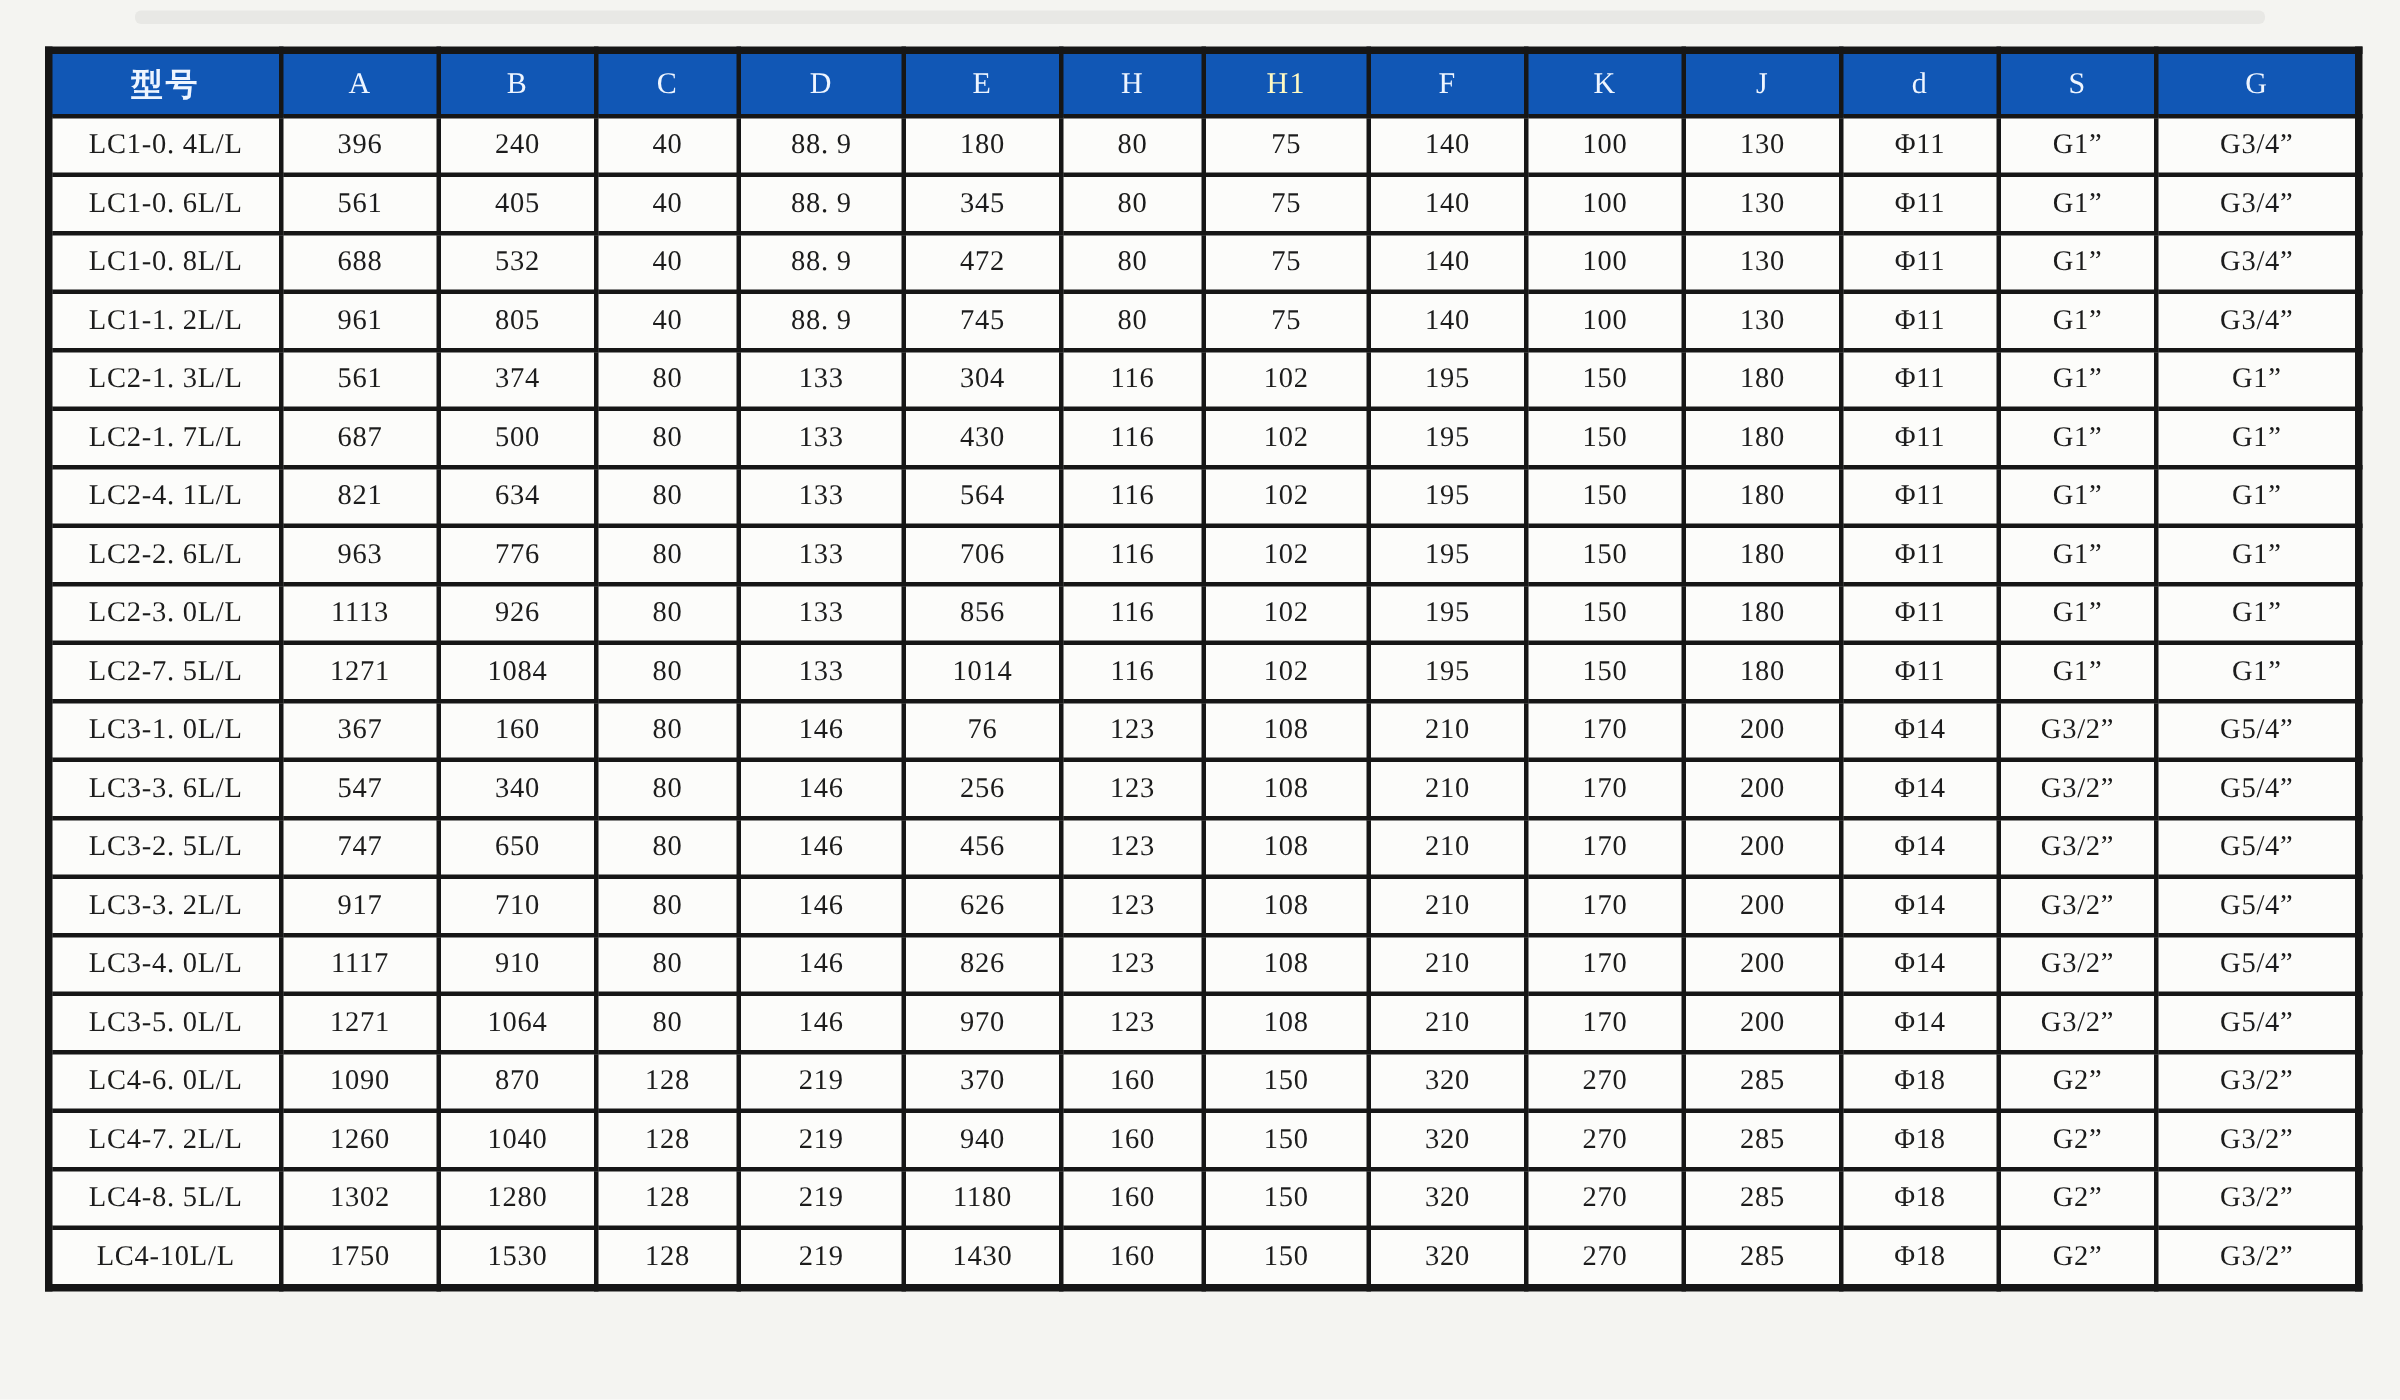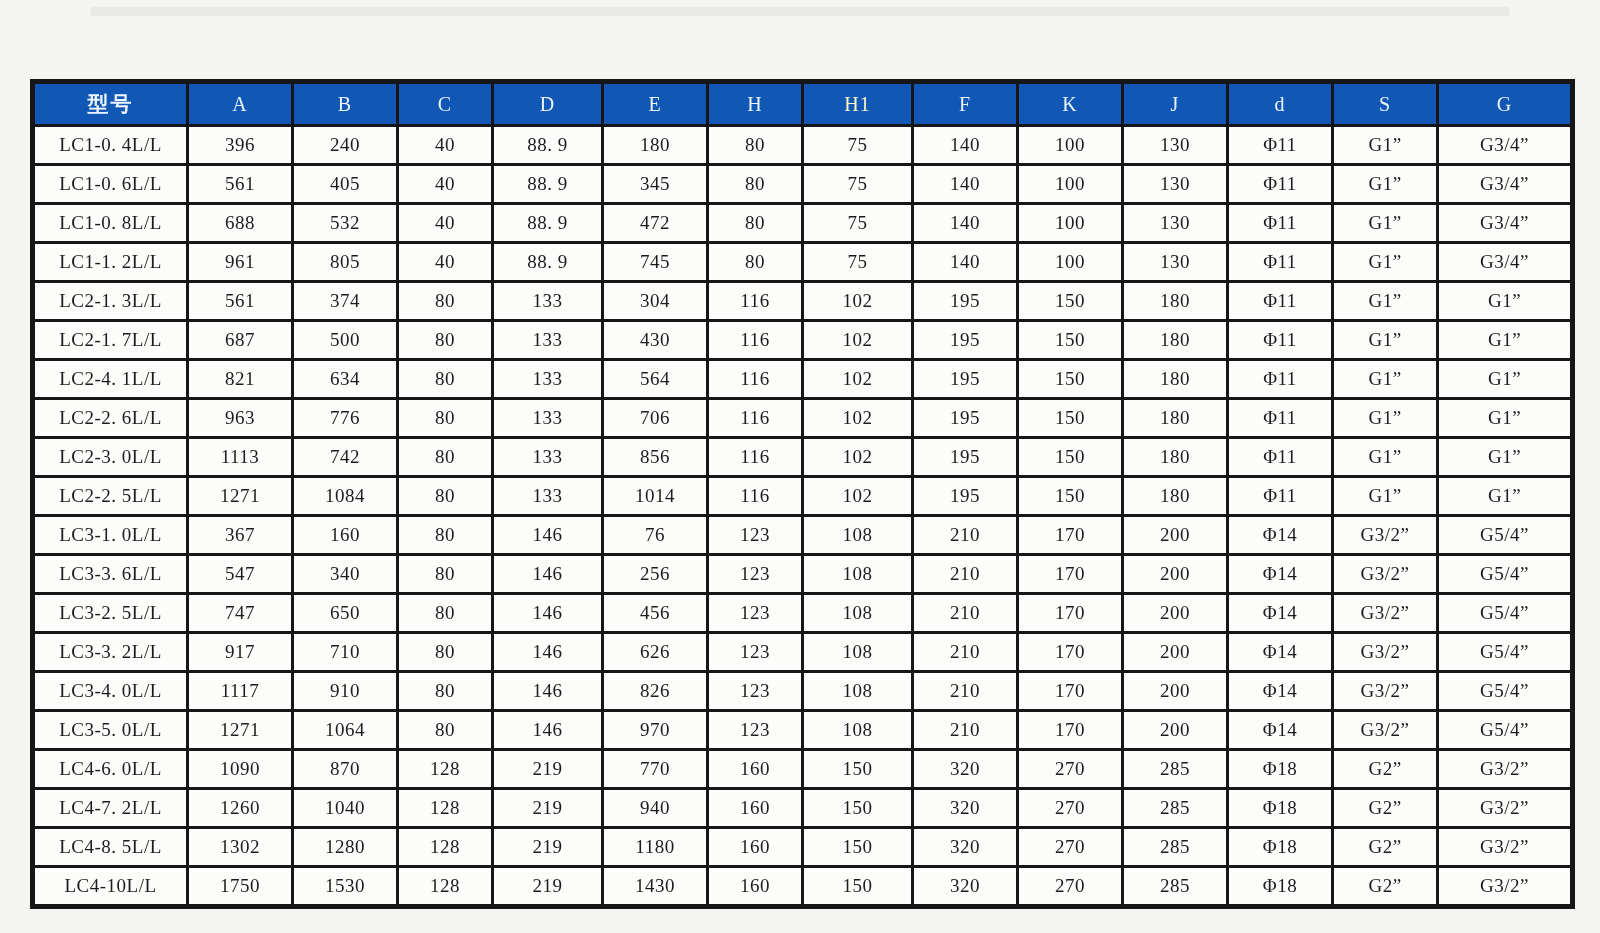--- a/index.html
+++ b/index.html
@@ -22,21 +22,20 @@
     width: 1420px;
     height: 9px;
     background: #e3e3df;
     opacity: 0.7;
     border-radius: 4px;
   }
   .table-wrap {
     position: absolute;
     left: 30px;
     top: 31px;
-    margin-top: 48px;
   }
   table.spec-table {
     border-collapse: collapse;
     table-layout: fixed;
     width: 1540px;
     background: #fdfdfb;
     border: 5px solid #161616;
   }
   table.spec-table th {
     border: 3px solid #161616;
@@ -231,35 +230,35 @@
           <td>195</td>
           <td>150</td>
           <td>180</td>
           <td>Φ11</td>
           <td>G1”</td>
           <td>G1”</td>
         </tr>
         <tr>
           <td>LC2-3. 0L/L</td>
           <td>1113</td>
-          <td>742</td>
+          <td>926</td>
           <td>80</td>
           <td>133</td>
           <td>856</td>
           <td>116</td>
           <td>102</td>
           <td>195</td>
           <td>150</td>
           <td>180</td>
           <td>Φ11</td>
           <td>G1”</td>
           <td>G1”</td>
         </tr>
         <tr>
-          <td>LC2-2. 5L/L</td>
+          <td>LC2-7. 5L/L</td>
           <td>1271</td>
           <td>1084</td>
           <td>80</td>
           <td>133</td>
           <td>1014</td>
           <td>116</td>
           <td>102</td>
           <td>195</td>
           <td>150</td>
           <td>180</td>
@@ -362,21 +361,21 @@
           <td>Φ14</td>
           <td>G3/2”</td>
           <td>G5/4”</td>
         </tr>
         <tr>
           <td>LC4-6. 0L/L</td>
           <td>1090</td>
           <td>870</td>
           <td>128</td>
           <td>219</td>
-          <td>770</td>
+          <td>370</td>
           <td>160</td>
           <td>150</td>
           <td>320</td>
           <td>270</td>
           <td>285</td>
           <td>Φ18</td>
           <td>G2”</td>
           <td>G3/2”</td>
         </tr>
         <tr>

